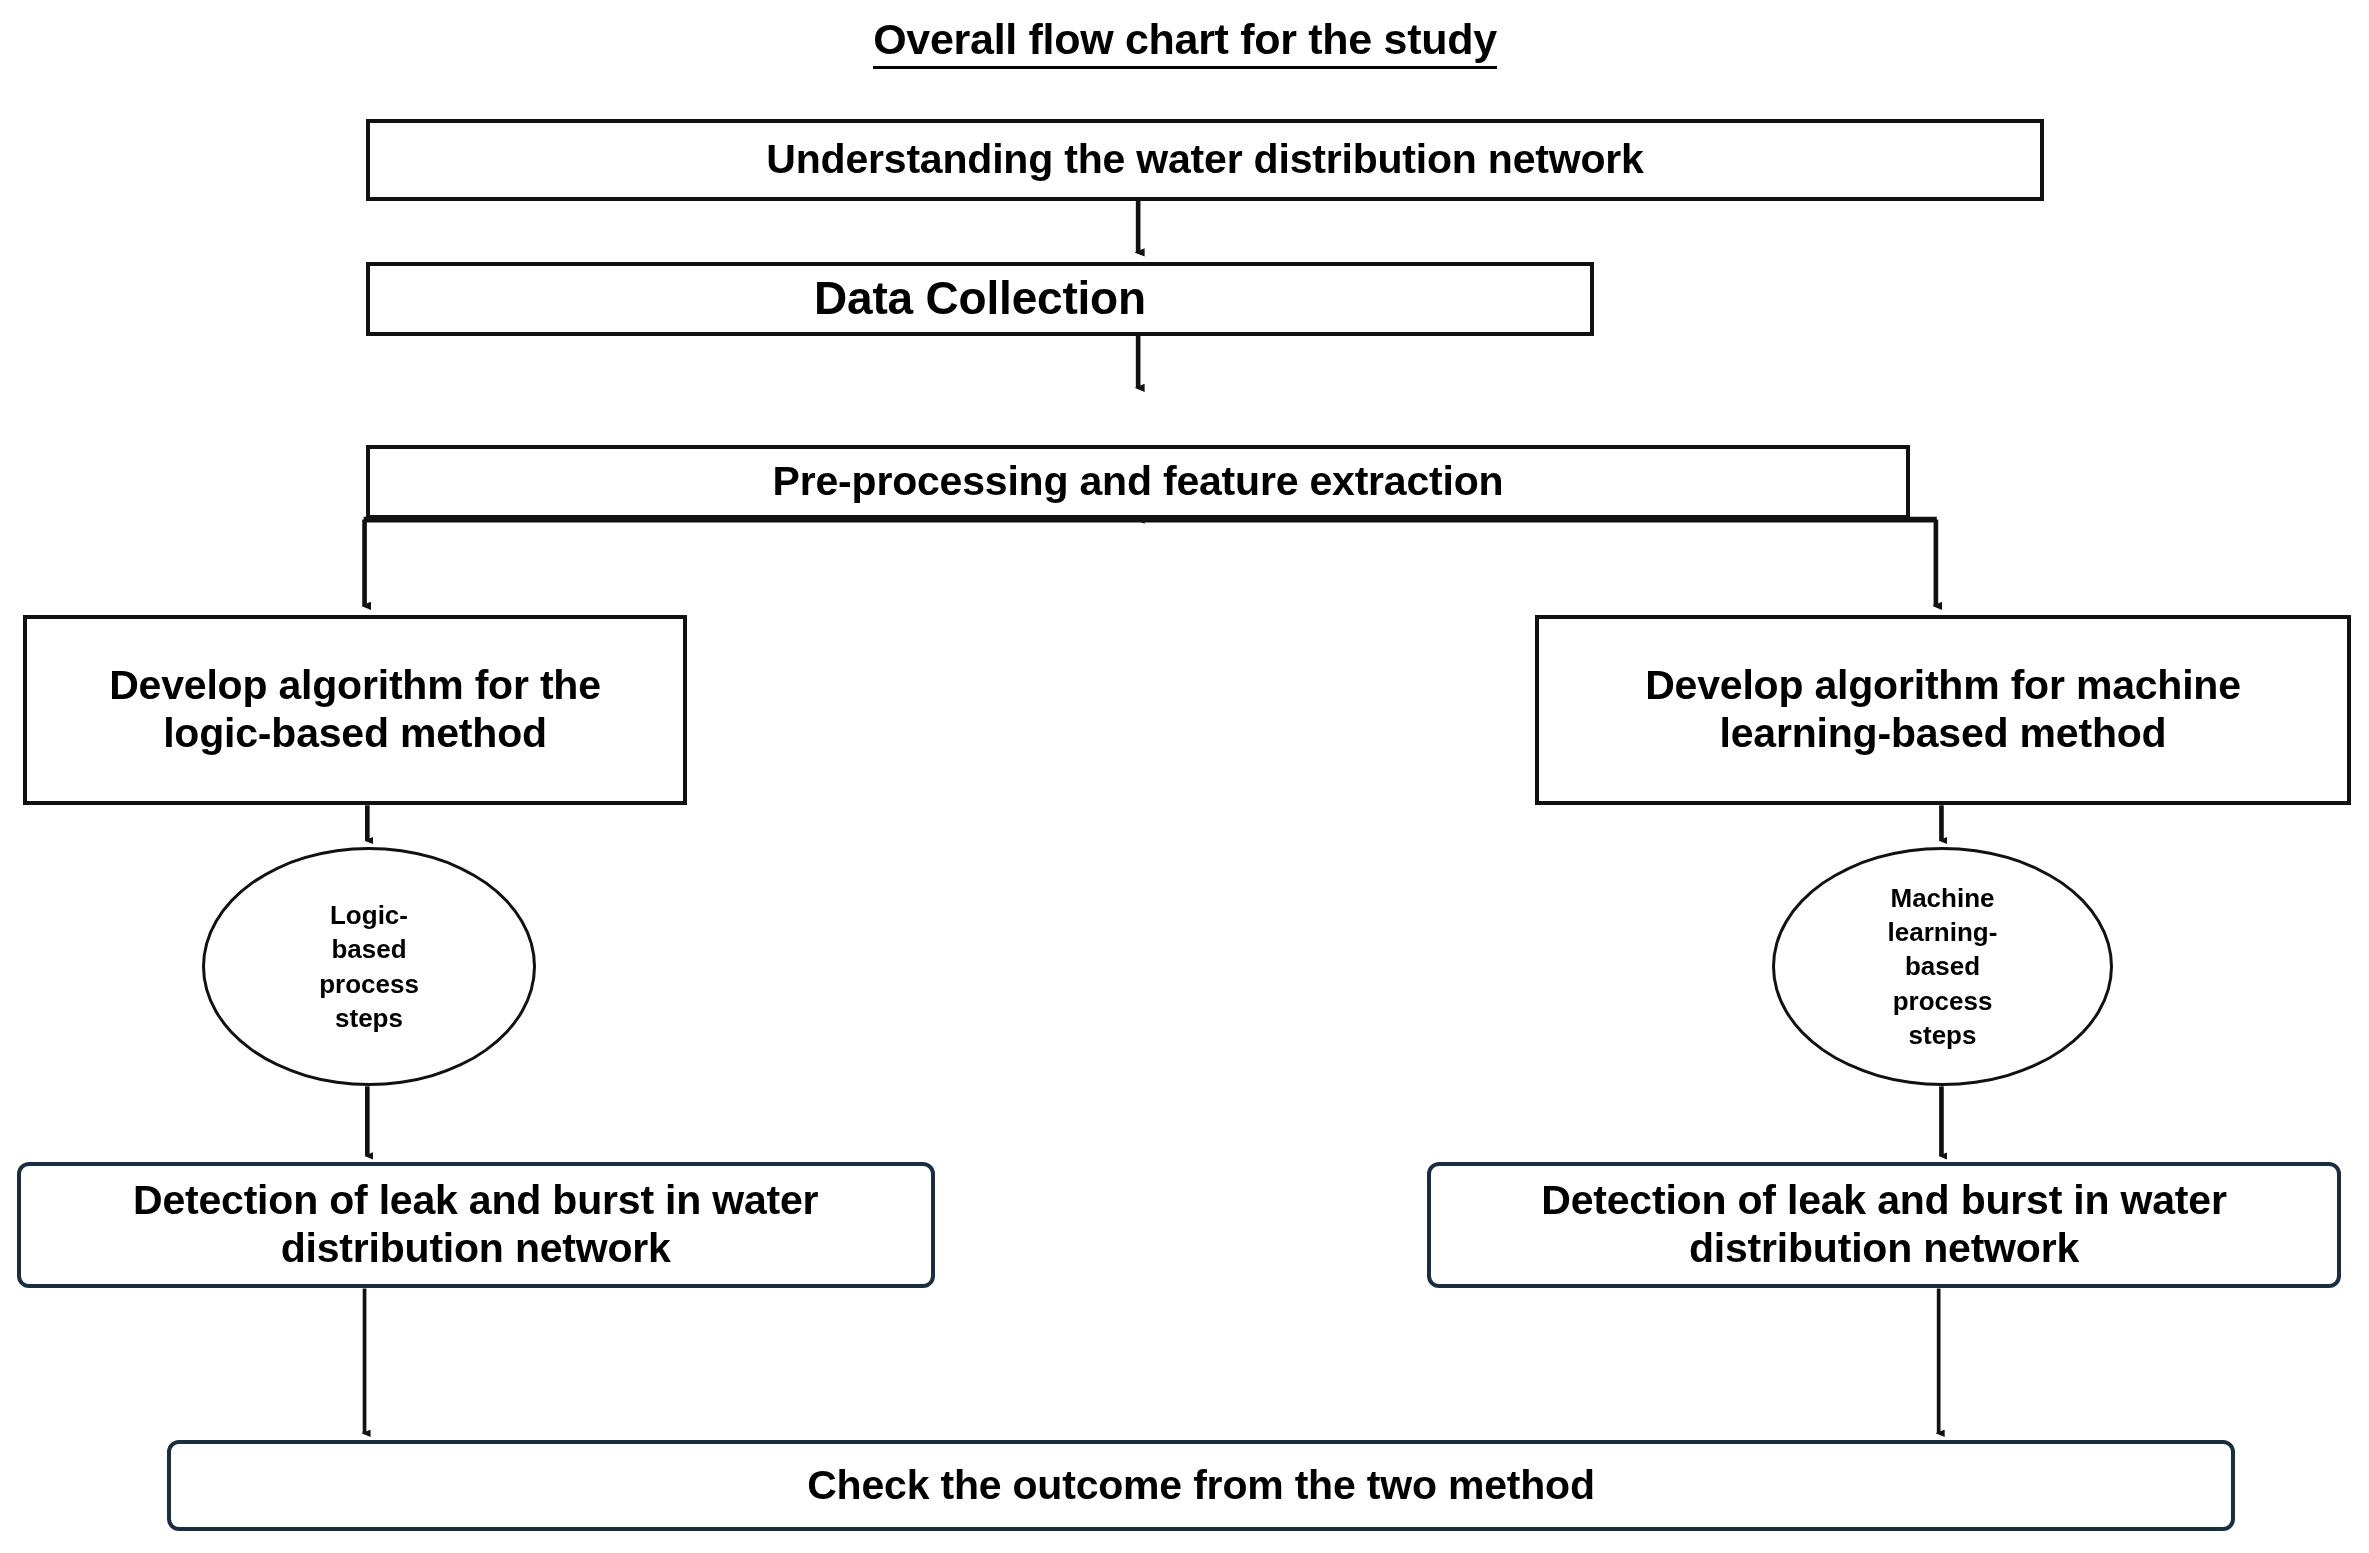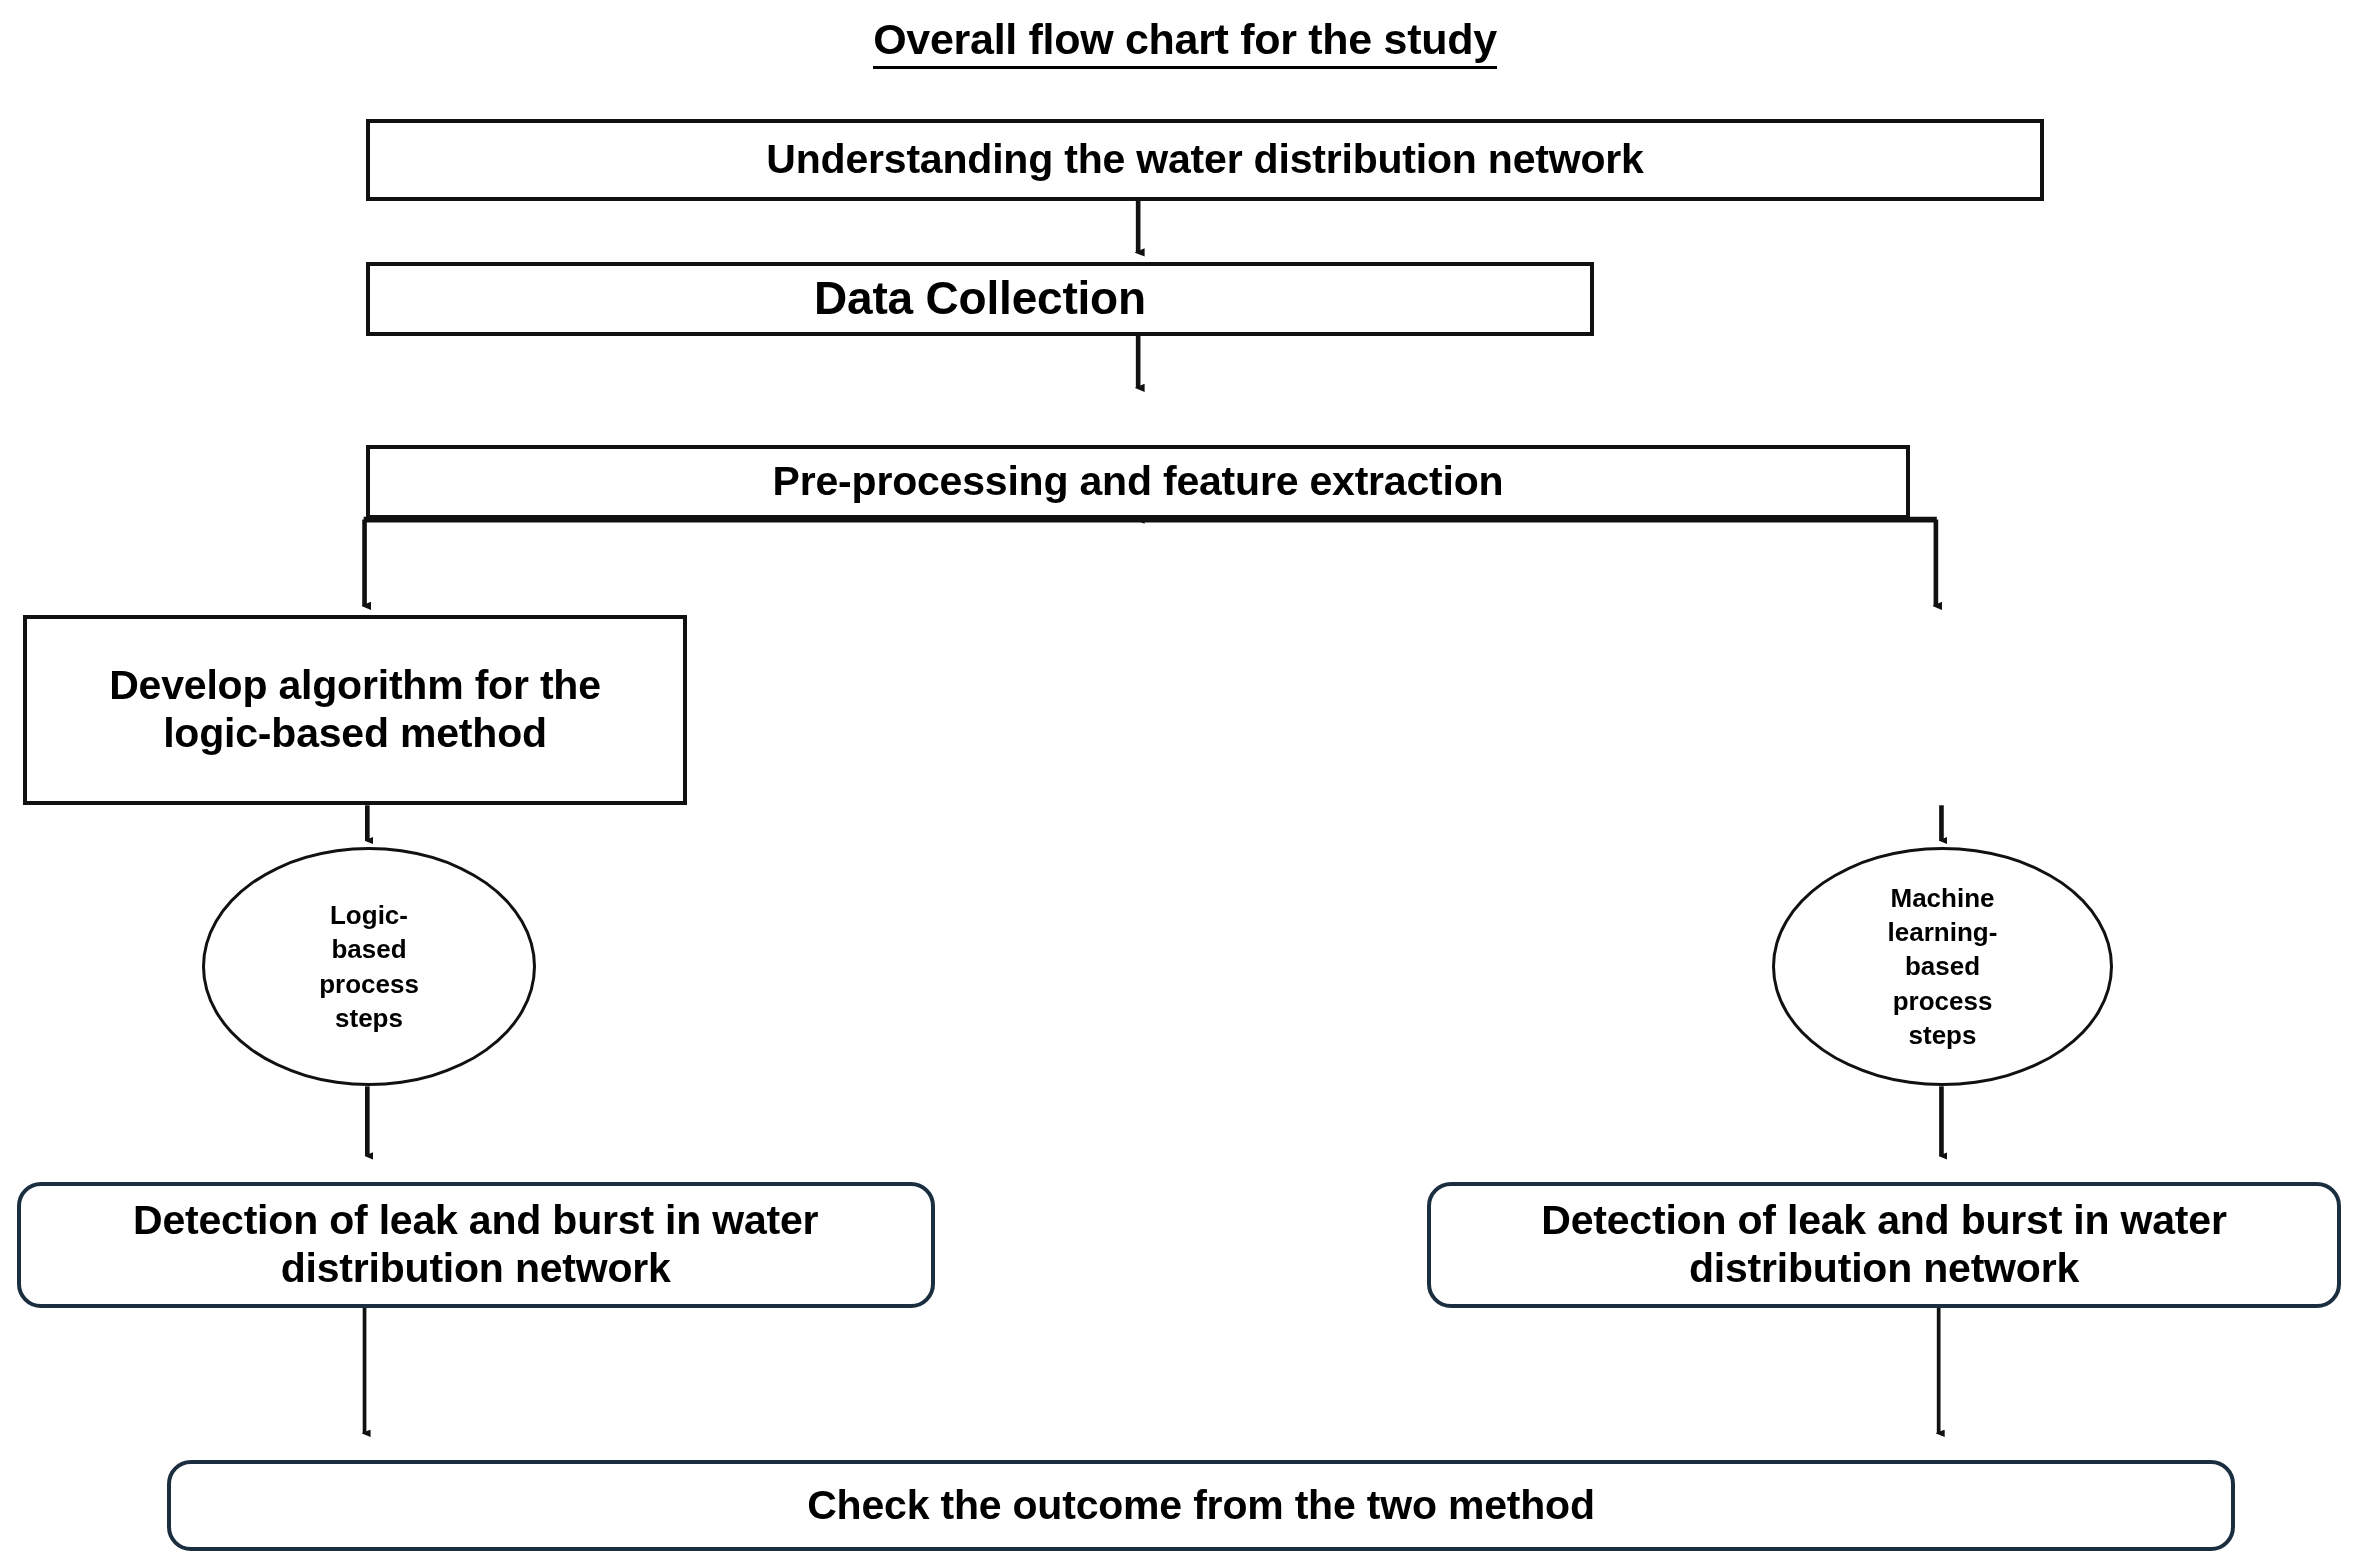--- a/index.html
+++ b/index.html
@@ -36,24 +36,23 @@
     text-align: center;
     background: #ffffff;
   }
   .rect-node {
     border: 4.6px solid #111111;
     font-weight: bold;
     letter-spacing: -0.2px;
   }
   .round-node {
     border: 4.6px solid #1b2e40;
-    border-radius: 24px;
+    border-radius: 12px;
     font-weight: bold;
     letter-spacing: -0.2px;
-    margin-top: 20px;
   }
   .node .label {
     line-height: 1.16;
     padding: 0 13px;
   }
   .title {
     position: absolute;
     left: 0;
     top: 15px;
     width: 2370px;
@@ -150,20 +149,26 @@
     <div class="label">Pre-processing and feature extraction</div>
   </div>
 
   <div class="node rect-node" id="node-logic-algorithm">
     <div class="label">
       <div>Develop algorithm for the</div>
       <div>logic-based method</div>
     </div>
   </div>
 
+  <div class="node rect-node" id="node-ml-algorithm">
+    <div class="label">
+      <div>Develop algorithm for machine</div>
+      <div>learning-based method</div>
+    </div>
+  </div>
 
   <div class="ellipse-node" id="node-logic-steps">
     <div class="label">
       <div>Logic-</div>
       <div>based</div>
       <div>process</div>
       <div>steps</div>
     </div>
   </div>
 

